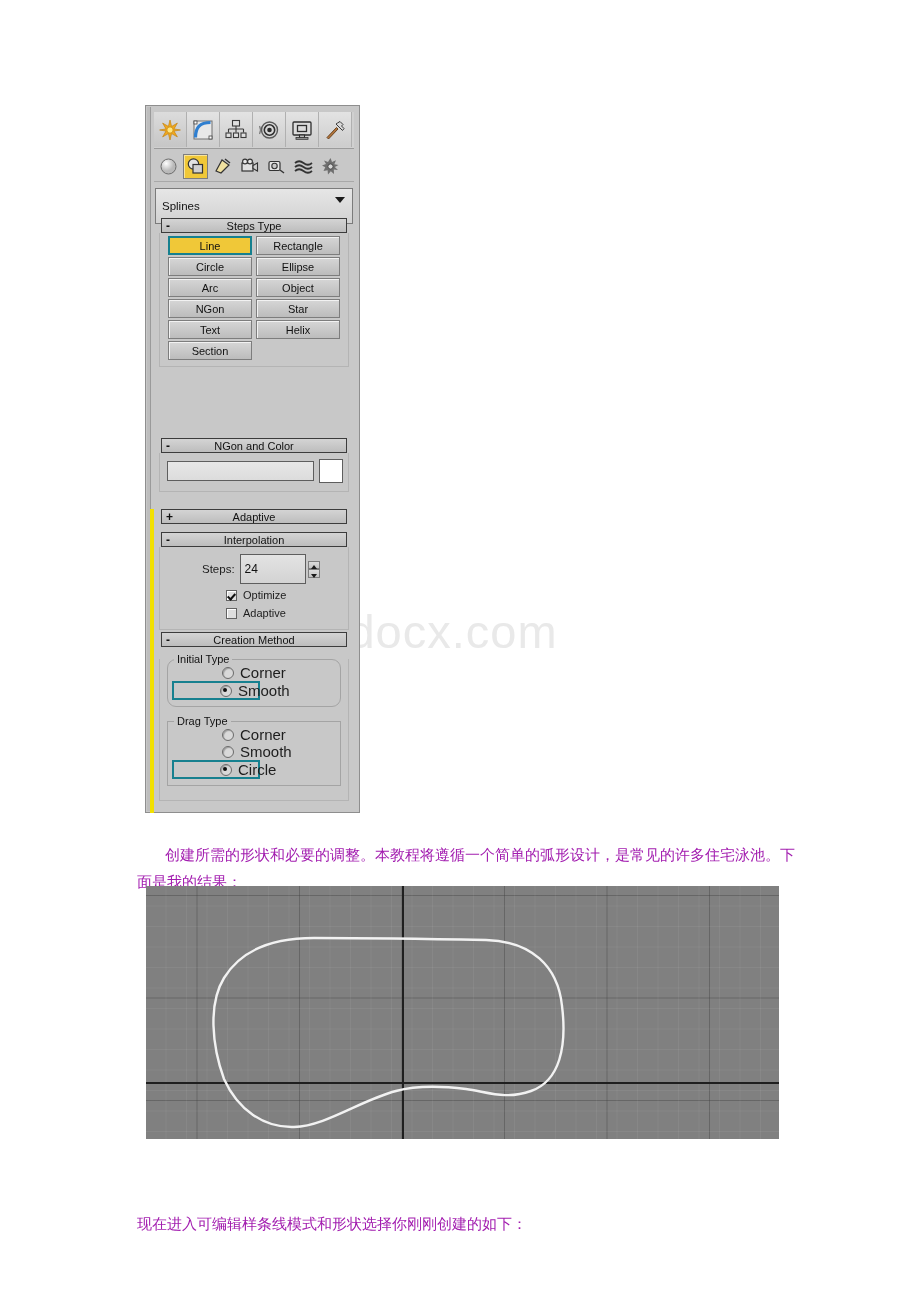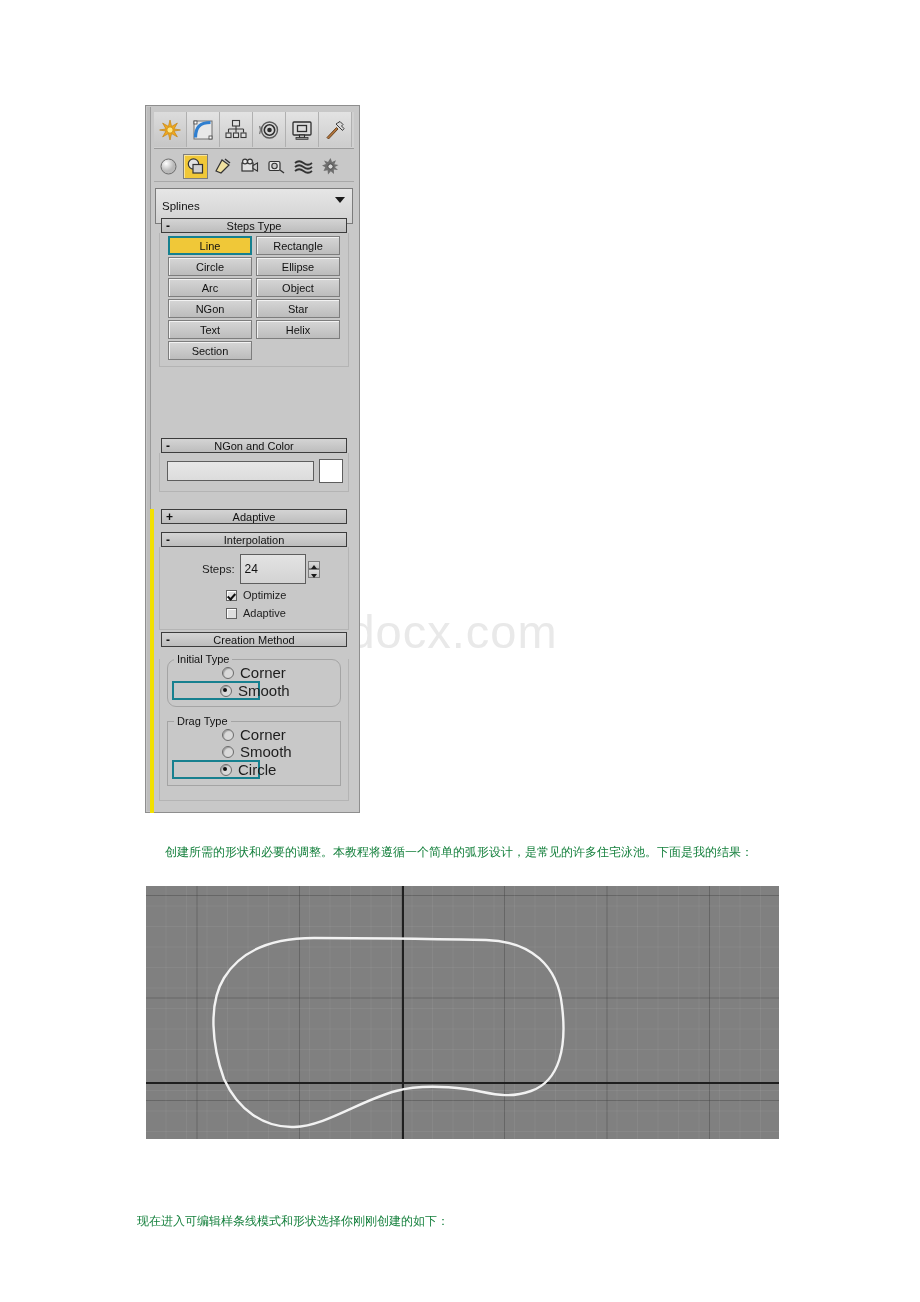--- a/index.html
+++ b/index.html
@@ -277,23 +277,23 @@
   .radio.on::after{
     content:"";position:absolute;
     left:2px;top:2px;width:4px;height:4px;
     border-radius:50%;background:#101010;
   }
 
   
   .cntext{
     position:absolute;
     font-family:"DejaVu Serif","Liberation Serif",serif;
-    font-size:12px;
+    font-size:15px;
     line-height:27px;
-    color:#15803d;
+    color:#a21caf;
     z-index:2;
   }
   #para1{left:137px; top:827px; width:665px; text-indent:28px;}
   #para2{left:137px; top:1196px; width:665px;}
 
   
   #viewport{
     position:absolute;
     left:146px; top:886px;
     width:633px; height:253px;

